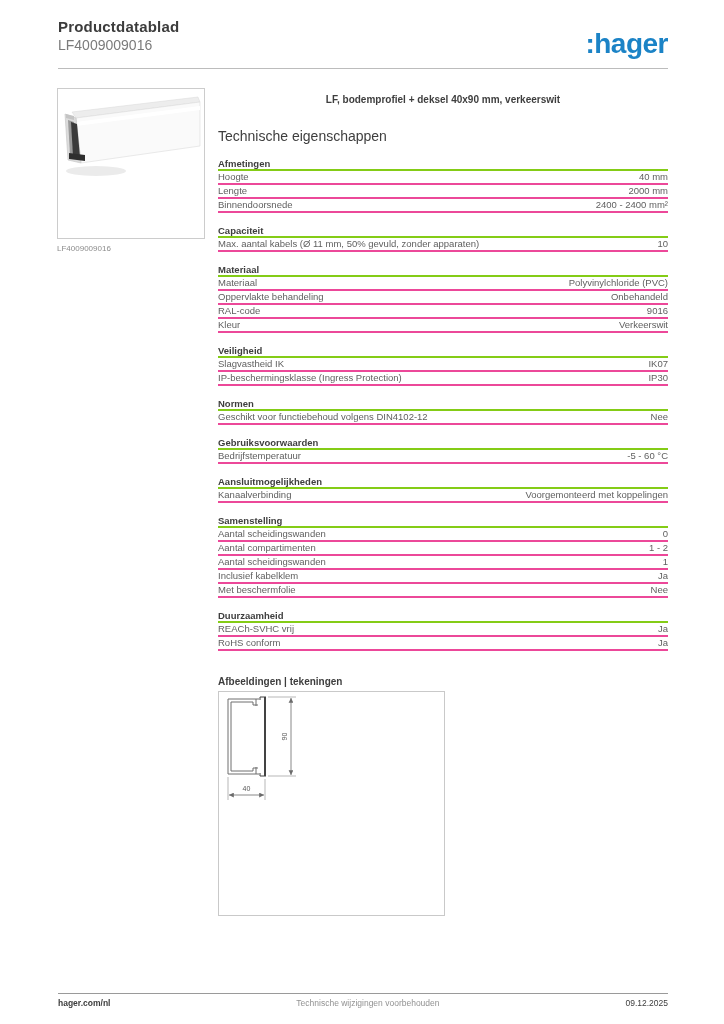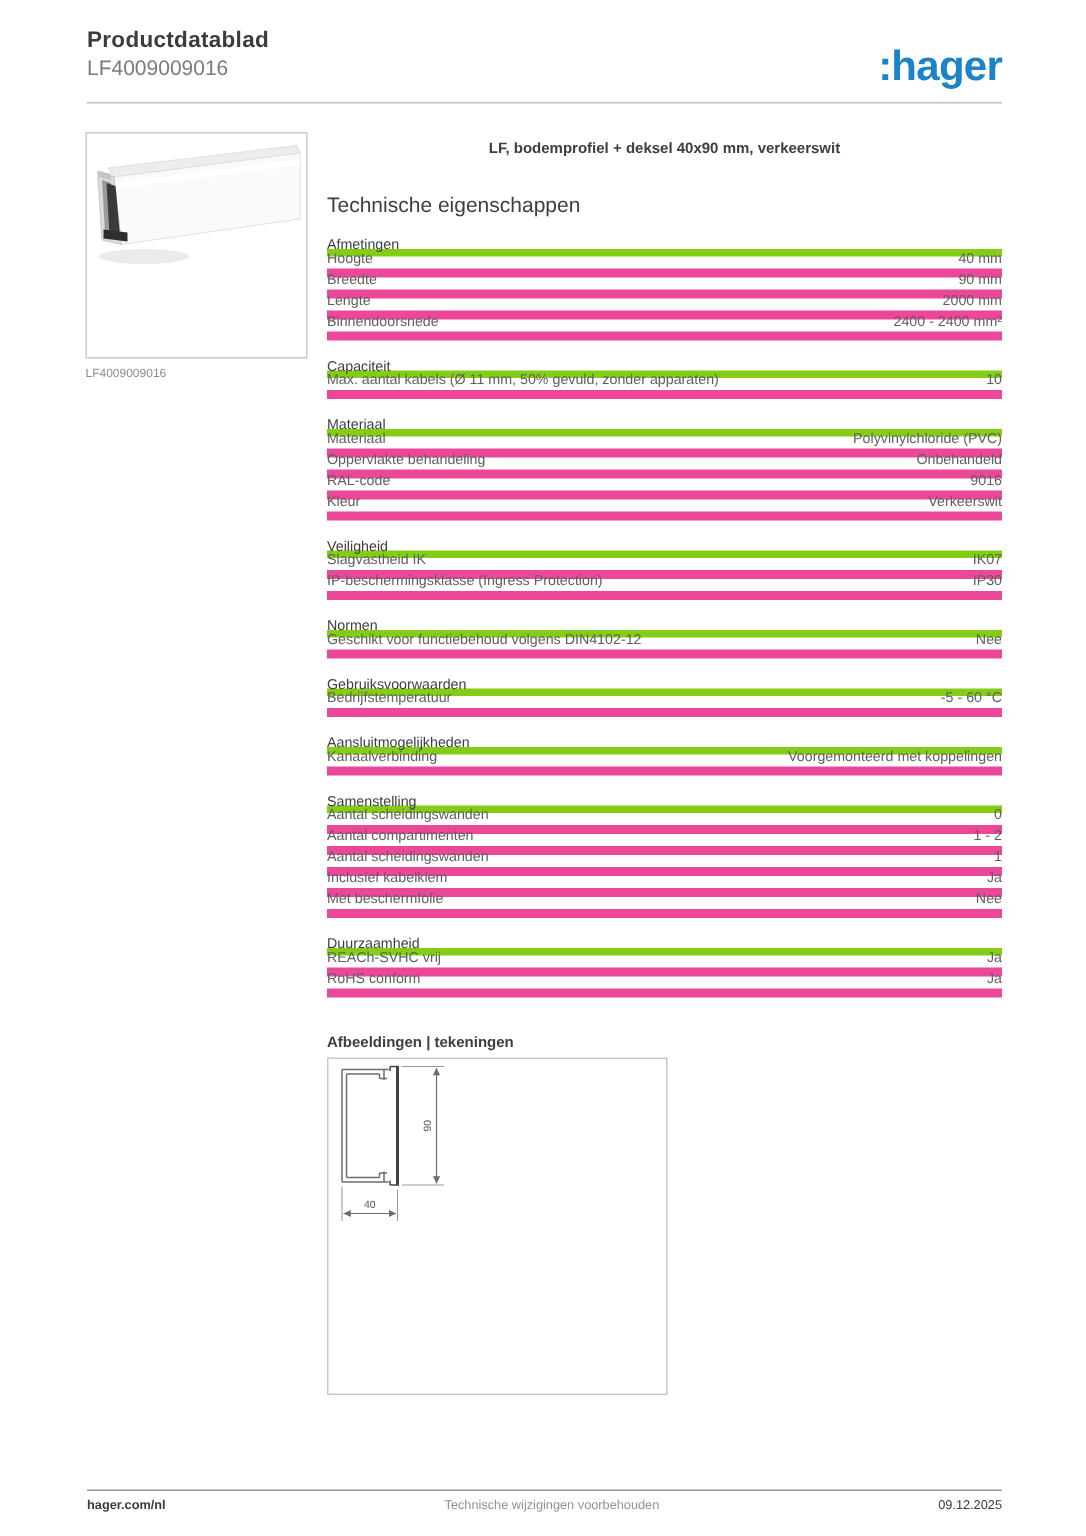--- a/index.html
+++ b/index.html
@@ -19,24 +19,24 @@
   
   .product-box { position:absolute; left:57px; top:88px; width:148px; height:151px;
                  border:1px solid #cccccc; background:#ffffff; }
   .product-caption { position:absolute; left:57px; top:244px; font-size:8px; color:#8c8c8c; }
   
   .content { position:absolute; left:218px; top:88px; width:450px; }
   .product-title { font-size:10px; font-weight:bold; color:#3e3e3e; margin-top:6px;text-align:center; }
   .tech-heading  { font-size:14px; font-weight:normal; color:#3e3e3e; margin-top:23px; }
   .section { margin-top:11px; }
   .section:first-of-type { margin-top:13px; }
-  .section-title { font-size:9.5px; font-weight:normal; color:#3e3e3e;
-                   height:14px; line-height:13px; border-bottom:5px solid #84cc16; }
+  .section-title { font-size:9.5px; font-weight:bold; color:#3e3e3e;
+                   height:14px; line-height:13px; border-bottom:2px solid #84cc16; }
   .spec-row { display:flex; justify-content:space-between; align-items:flex-end;
-              height:14px; line-height:13px; border-bottom:6px solid #ec4899; }
+              height:14px; line-height:13px; border-bottom:2px solid #ec4899; }
   .row-label { font-size:9.5px; color:#5f5f5f; white-space:nowrap; }
   .row-value { font-size:9.5px; color:#5f5f5f; white-space:nowrap; text-align:right; }
   .drawings-heading { font-size:10px; font-weight:bold; color:#3e3e3e; margin-top:25px; }
   .drawing-box { margin-top:4px; width:227px; height:225px; border:1px solid #c9c9c9; }
   
   .footer-rule { position:absolute; left:58px; right:56px; top:993px; height:0;
                  border-top:1px solid #9a9a9a; }
   .footer { position:absolute; left:58px; right:56px; top:998px; display:flex;
             justify-content:space-between; align-items:flex-start; }
   .footer-left  { font-size:8.5px; font-weight:bold; color:#3c3c3c; text-decoration:none; }
@@ -80,24 +80,20 @@
   <div class="content">
     <div class="product-title">LF, bodemprofiel + deksel 40x90 mm, verkeerswit</div>
     <div class="tech-heading">Technische eigenschappen</div>
 
     <div id="sections">
         <div class="section">
           <div class="section-title">Afmetingen</div>
           <div class="spec-row">
             <span class="row-label">Hoogte</span>
             <span class="row-value">40 mm</span>
-          </div>
-          <div class="spec-row">
-            <span class="row-label">Breedte</span>
-            <span class="row-value">90 mm</span>
           </div>
           <div class="spec-row">
             <span class="row-label">Lengte</span>
             <span class="row-value">2000 mm</span>
           </div>
           <div class="spec-row">
             <span class="row-label">Binnendoorsnede</span>
             <span class="row-value">2400 - 2400 mm²</span>
           </div>
         </div>

